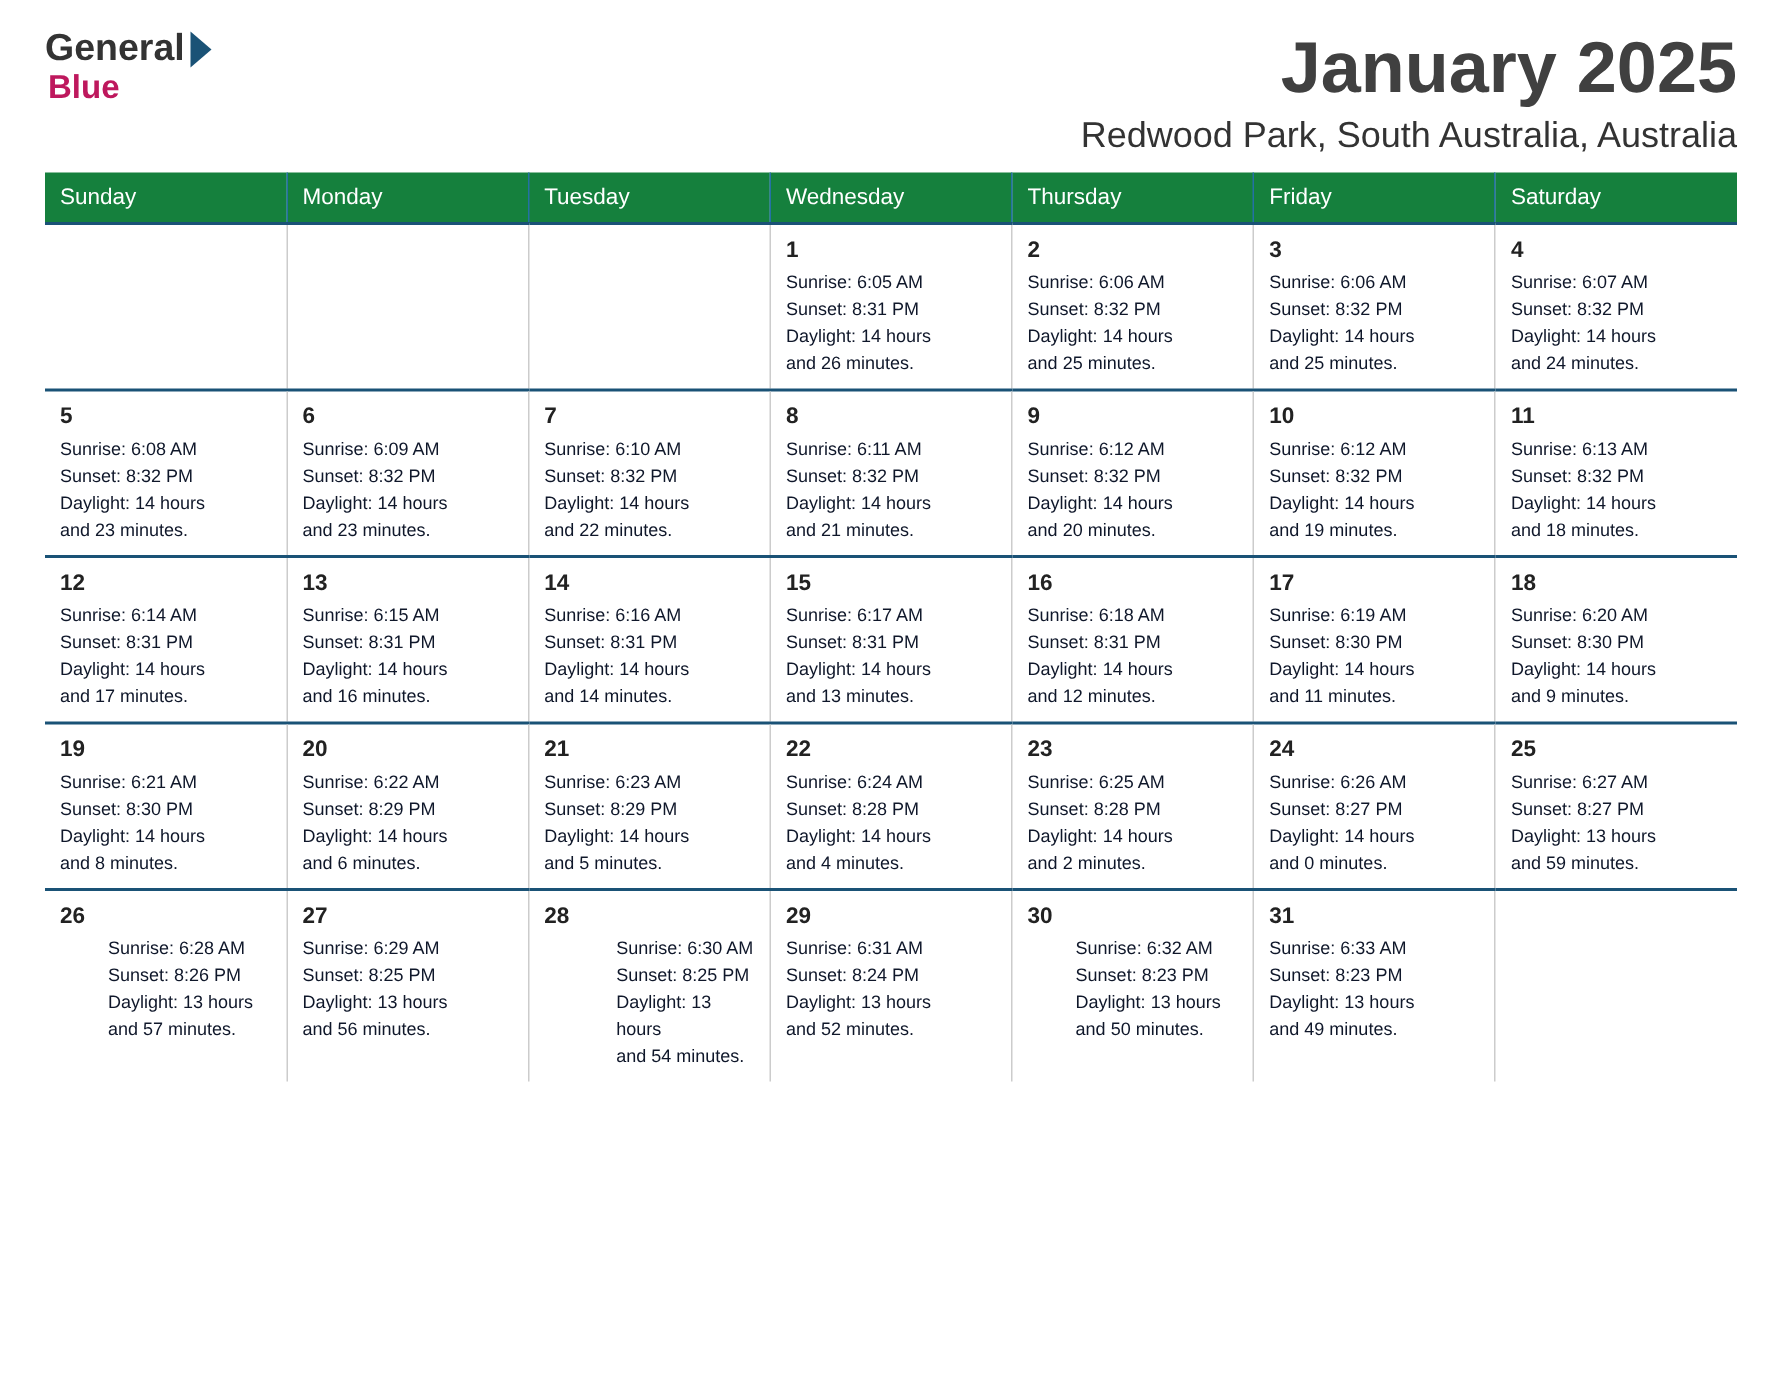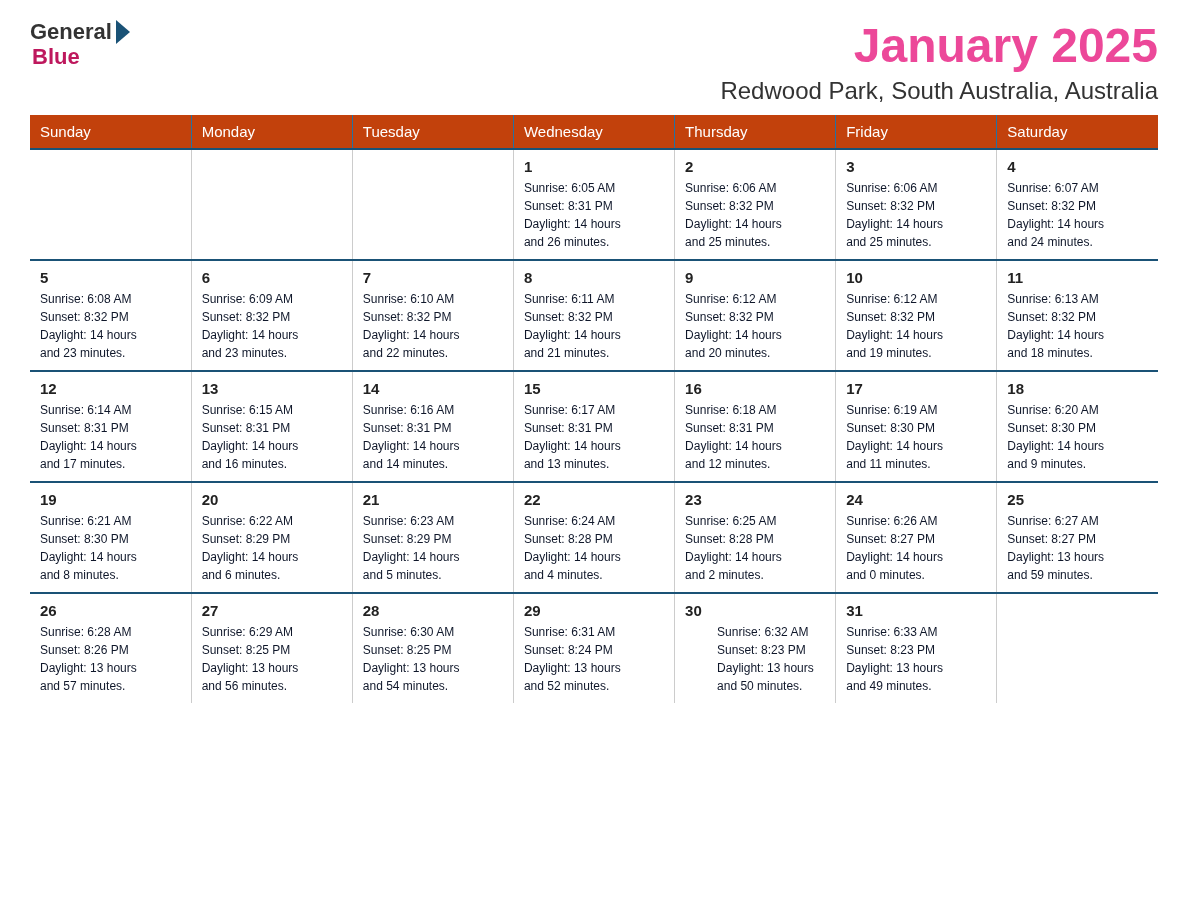--- a/index.html
+++ b/index.html
@@ -19,21 +19,21 @@
       margin-bottom: 10px;
     }
     .logo {
       display: flex;
       flex-direction: column;
       align-items: flex-start;
     }
     .logo-top {
       display: flex;
       align-items: center;
-      font-size: 22px;
+      font-size: 25px;
       font-weight: bold;
       color: #333;
       line-height: 1;
     }
     .logo-top .general {
       color: #333;
     }
     .logo-top .arrow {
       display: inline-block;
       width: 0;
@@ -50,36 +50,36 @@
       font-size: 22px;
       font-weight: bold;
       margin-left: 2px;
     }
     .title-section {
       text-align: right;
     }
     .title-section h1 {
       font-size: 48px;
       font-weight: bold;
-      color: #ec4899;
+      color: #404040;
       line-height: 1.1;
     }
     .title-section h2 {
       font-size: 24px;
       font-weight: normal;
       color: #333;
       margin-top: 4px;
     }
     table {
       width: 100%;
       border-collapse: collapse;
       margin-top: 10px;
     }
     thead tr {
-      background-color: #c2410c;
+      background-color: #15803d;
     }
     thead th {
       color: #fff;
       padding: 8px 10px;
       text-align: left;
       font-size: 15px;
       font-weight: normal;
       border-right: 1px solid #2471a3;
     }
     thead th:last-child {
@@ -335,35 +335,35 @@
           <span class="day-number">25</span>
           <div class="day-info" style="white-space: pre-line;">Sunrise: 6:27 AM
 Sunset: 8:27 PM
 Daylight: 13 hours
 and 59 minutes.</div>
         </td>
       </tr>
       <tr class="top-border-row">
         <td>
           <span class="day-number">26</span>
-          <div class="day-info" style="white-space: pre-line;">Sunrise: 6:28 AM
+          <div class="day-info" style="white-space: pre-line; margin-left: 32px;">Sunrise: 6:28 AM
 Sunset: 8:26 PM
 Daylight: 13 hours
 and 57 minutes.</div>
         </td>
         <td>
           <span class="day-number">27</span>
           <div class="day-info" style="white-space: pre-line;">Sunrise: 6:29 AM
 Sunset: 8:25 PM
 Daylight: 13 hours
 and 56 minutes.</div>
         </td>
         <td>
           <span class="day-number">28</span>
-          <div class="day-info" style="white-space: pre-line;">Sunrise: 6:30 AM
+          <div class="day-info" style="white-space: pre-line; margin-left: 48px;">Sunrise: 6:30 AM
 Sunset: 8:25 PM
 Daylight: 13 hours
 and 54 minutes.</div>
         </td>
         <td>
           <span class="day-number">29</span>
           <div class="day-info" style="white-space: pre-line;">Sunrise: 6:31 AM
 Sunset: 8:24 PM
 Daylight: 13 hours
 and 52 minutes.</div>

